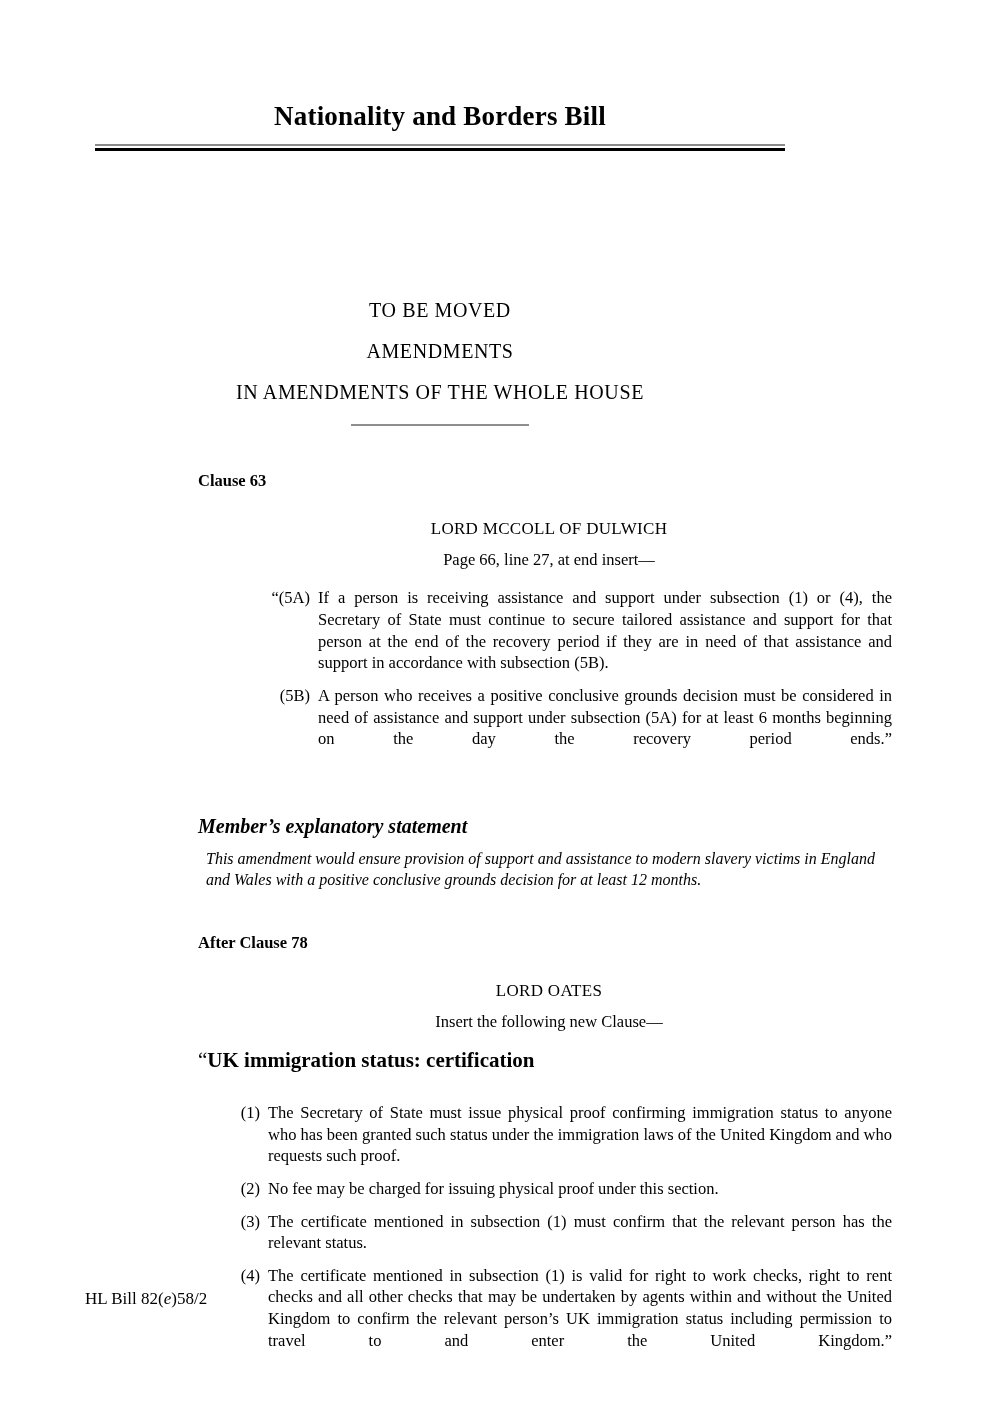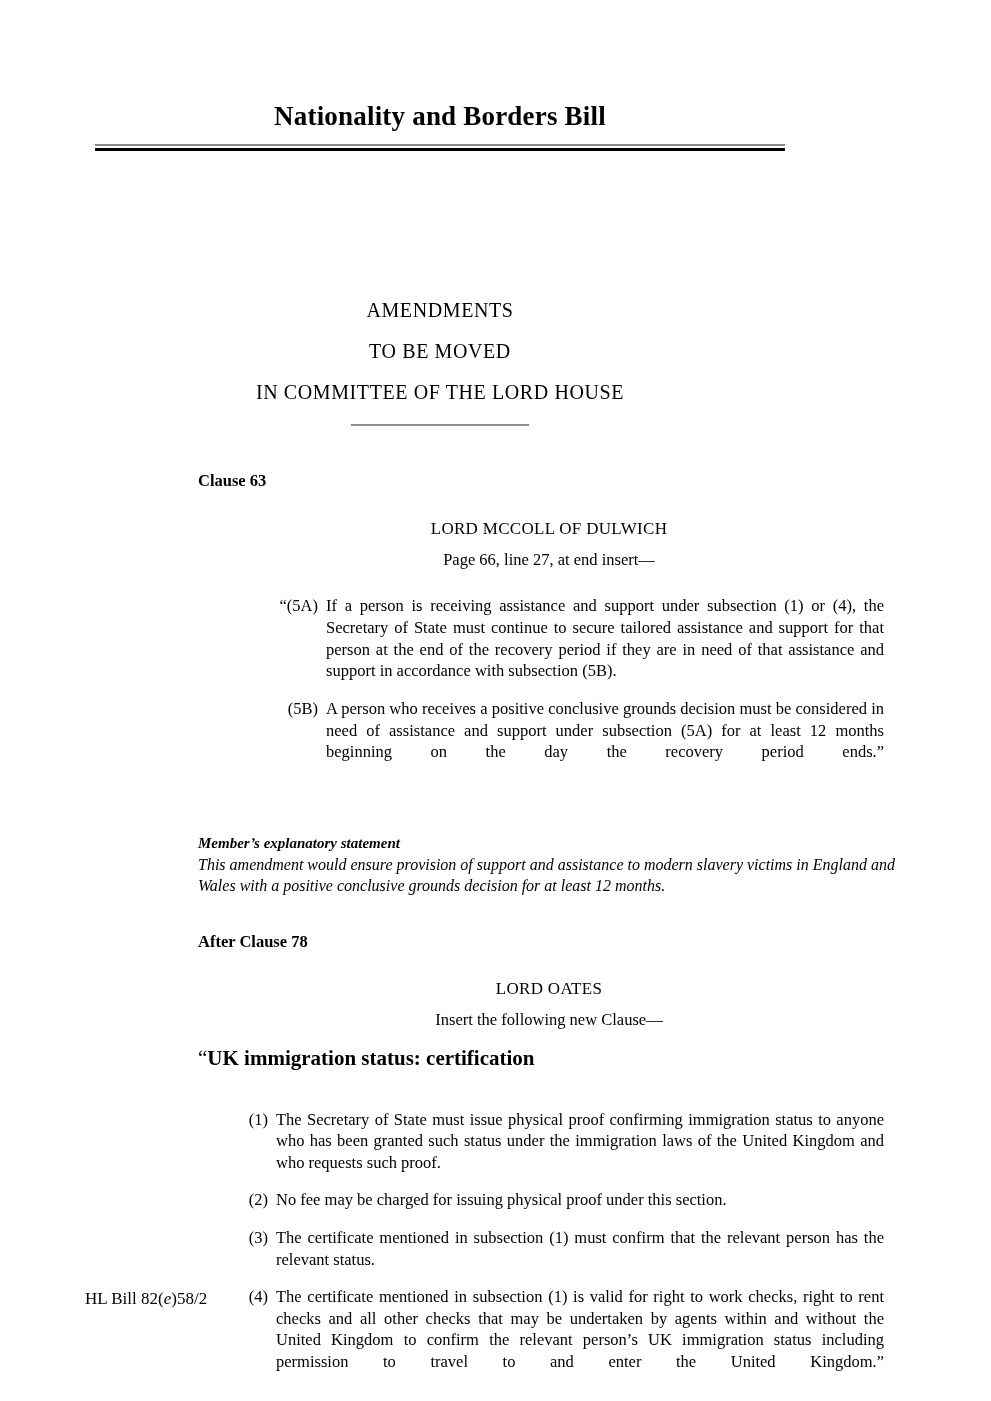--- a/index.html
+++ b/index.html
@@ -104,21 +104,21 @@
     font-size: 16.5px;
     margin: 0;
     padding: 0;
   }
 
   
   .para {
     position: relative;
     text-align: justify;
     text-justify: inter-word;
-    margin: 16px;
+    margin: 8px;
     padding: 0;
   }
   .para > .marker {
     position: absolute;
     left: 0;
     top: 0;
     width: 58px;
     text-align: right;
     white-space: nowrap;
   }
@@ -140,27 +140,27 @@
   
   .grp-b { margin-left: 18px; }
   .grp-b .para { padding-left: 44px; }
   .grp-b .para > .marker { width: 36px; }
 
   .para + .para { margin-top: 11px; }
 
   .expl-title {
     font-weight: bold;
     font-style: italic;
-    font-size: 15px;
+    font-size: 20px;
     margin: 0;
   }
   .expl-body {
     font-style: italic;
     font-size: 16px;
-    margin: 0;
+    margin: 8px;
     line-height: 1.33;
     text-align: left;
   }
 
   .new-clause-title {
     font-size: 21px;
     margin: 0;
   }
   .new-clause-title .q { font-weight: normal; }
   .new-clause-title .t { font-weight: bold; }
@@ -192,44 +192,44 @@
   <div class="masthead">
     <h1 class="doc-title">Nationality and Borders Bill</h1>
     <div class="rule-double">
       <div class="thin"></div>
       <div class="gap"></div>
       <div class="thick"></div>
     </div>
   </div>
 
   <div class="amend-headings">
+    <div class="hline">TO BE MOVED</div>
     <div class="hline">AMENDMENTS</div>
-    <div class="hline">TO BE MOVED</div>
-    <div class="hline">IN COMMITTEE OF THE LORD HOUSE</div>
+    <div class="hline">IN AMENDMENTS OF THE WHOLE HOUSE</div>
     <div class="short-rule"></div>
   </div>
 
   <div class="content">
 
     <div>
       <div class="clause-heading">Clause 63</div>
       <div class="spacer-lg"></div>
       <div class="sponsor">LORD MCCOLL OF DULWICH</div>
       <div class="spacer-xs"></div>
       <div class="lead-line">Page 66, line 27, at end insert—</div>
       <div class="spacer-xs"></div>
 
       <div class="grp-a">
         <div class="para">
           <span class="marker">“(5A)</span>
           <span class="ptext">If a person is receiving assistance and support under subsection (1) or (4), the Secretary of State must continue to secure tailored assistance and support for that person at the end of the recovery period if they are in need of that assistance and support in accordance with subsection (5B).</span>
         </div>
         <div class="para">
           <span class="marker">(5B)</span>
-          <span class="ptext">A person who receives a positive conclusive grounds decision must be considered in need of assistance and support under subsection (5A) for at least 12 months beginning on the day the recovery period ends.”</span>
+          <span class="ptext">A person who receives a positive conclusive grounds decision must be considered in need of assistance and support under subsection (5A) for at least 6 months beginning on the day the recovery period ends.”</span>
         </div>
       </div>
 
       <div class="spacer-xl"></div>
       <div class="expl-title">Member’s explanatory statement</div>
       <div class="expl-body">This amendment would ensure provision of support and assistance to modern slavery victims in England and Wales with a positive conclusive grounds decision for at least 12 months.</div>
     </div>
 
     <div class="spacer-xl"></div>
 

